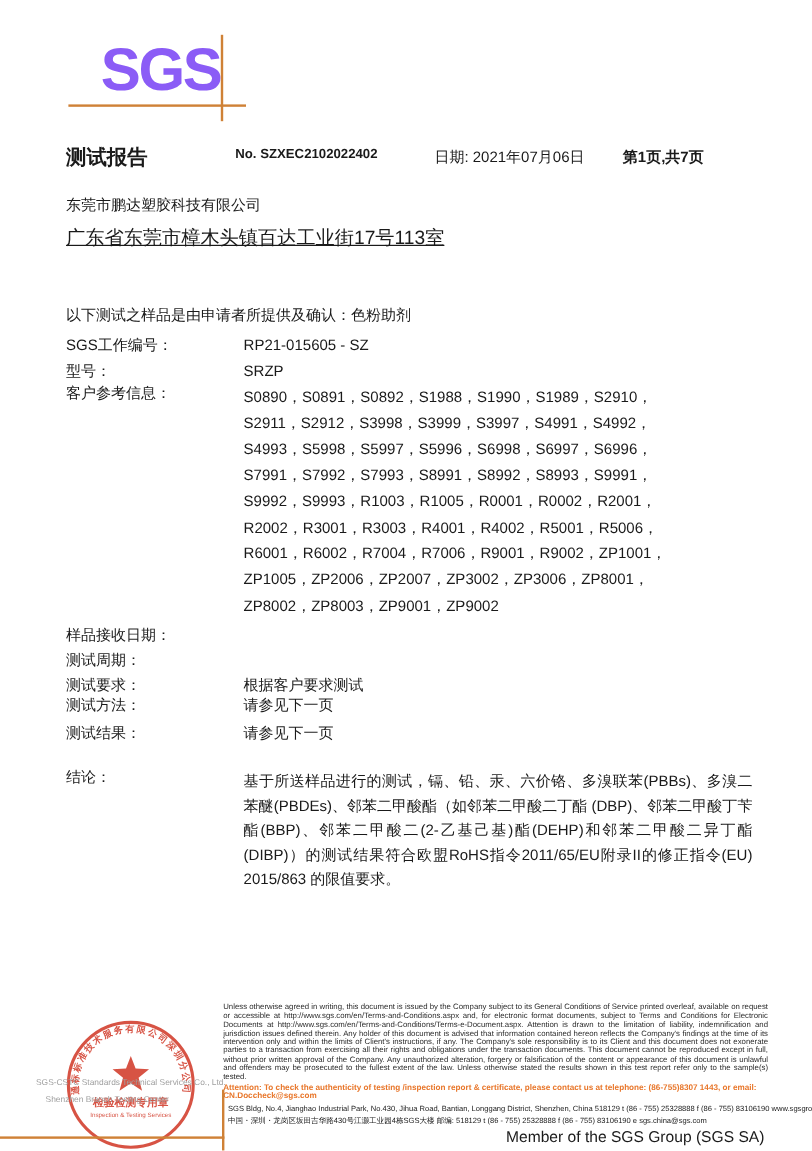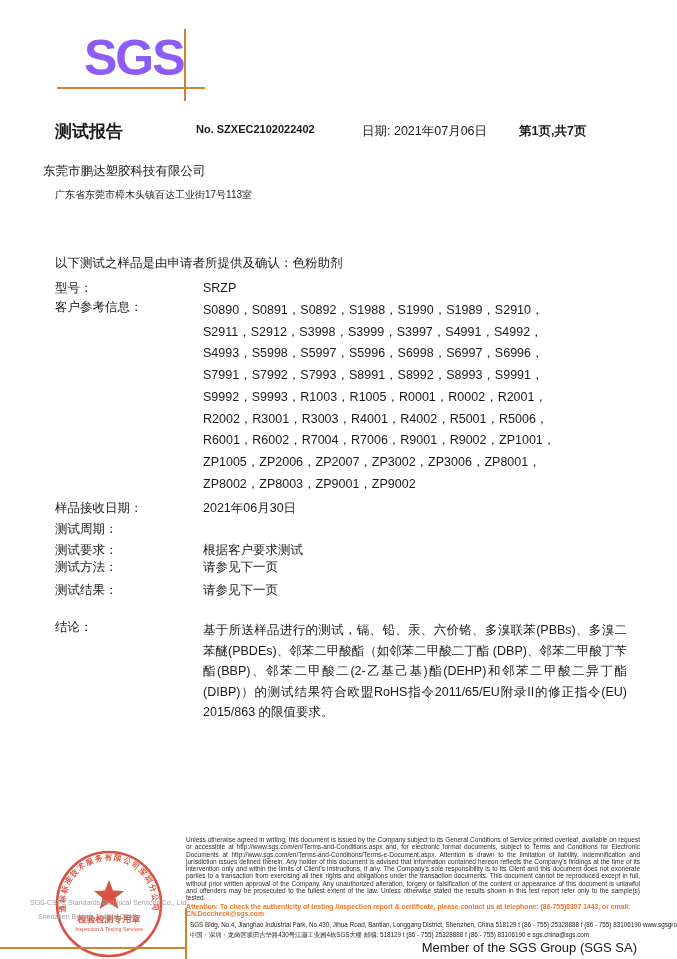--- a/index.html
+++ b/index.html
@@ -19,22 +19,22 @@
   }
   .logo-hline{position:absolute;left:57px;top:87px;width:148px;height:2px;background:#cf8136;}
   .logo-vline{position:absolute;left:184px;top:29px;width:2px;height:72px;background:#cf8136;}
   
   .title-row{position:absolute;left:0;top:120px;width:677px;height:22px;padding-left:24px;}
   .doc-title{position:absolute;left:55px;top:0;font-size:17px;font-weight:700;}
   .report-no{position:absolute;left:196px;top:3px;font-size:11px;font-weight:700;}
   .report-date{position:absolute;left:362px;top:3px;font-size:12.5px;font-weight:400;}
   .report-page{position:absolute;left:519px;top:3px;font-size:12.5px;font-weight:700;}
   
-  .applicant-name{position:absolute;left:43px;top:163px;font-size:12.5px;}
-  .applicant-address{position:absolute;left:55px;top:188px;font-size:10px;}
+  .applicant-name{position:absolute;left:55px;top:163px;font-size:12.5px;}
+  .applicant-address{position:absolute;left:55px;top:188px;font-size:16px;text-decoration:underline;}
   
   .content{position:absolute;left:55px;top:256px;width:572px;font-size:12.5px;line-height:15px;}
   .sample-note{margin-bottom:10px;}
   .row{display:flex;margin-bottom:6px;}
   .row .lbl{flex:0 0 148px;}
   .row .val{flex:1;}
   .row-model{margin-bottom:4px;}
   .ref-lines div{line-height:21.7px;}
   .row-received{margin-top:6px;}
   .row-requested{margin-bottom:2px;}
@@ -71,20 +71,24 @@
     <span class="report-page">第1页,共7页</span>
   </div>
 
   <div class="applicant-name">东莞市鹏达塑胶科技有限公司</div>
   <div class="applicant-address">广东省东莞市樟木头镇百达工业街17号113室</div>
 
   <div class="content">
 
     <div class="sample-note">以下测试之样品是由申请者所提供及确认：色粉助剂</div>
 
+    <div class="row">
+      <span class="lbl">SGS工作编号：</span>
+      <span class="val">RP21-015605 - SZ</span>
+    </div>
 
     <div class="row row-model">
       <span class="lbl">型号：</span>
       <span class="val">SRZP</span>
     </div>
 
     <div class="row">
       <span class="lbl">客户参考信息：</span>
       <span class="val ref-lines">
         <div>S0890，S0891，S0892，S1988，S1990，S1989，S2910，</div>
@@ -94,21 +98,20 @@
         <div>S9992，S9993，R1003，R1005，R0001，R0002，R2001，</div>
         <div>R2002，R3001，R3003，R4001，R4002，R5001，R5006，</div>
         <div>R6001，R6002，R7004，R7006，R9001，R9002，ZP1001，</div>
         <div>ZP1005，ZP2006，ZP2007，ZP3002，ZP3006，ZP8001，</div>
         <div>ZP8002，ZP8003，ZP9001，ZP9002</div>
       </span>
     </div>
 
     <div class="row row-received">
       <span class="lbl">样品接收日期：</span>
-      <span class="val">2021年06月30日</span>
     </div>
 
     <div class="row">
       <span class="lbl">测试周期：</span>
     </div>
 
     <div class="row row-requested">
       <span class="lbl">测试要求：</span>
       <span class="val">根据客户要求测试</span>
     </div>

